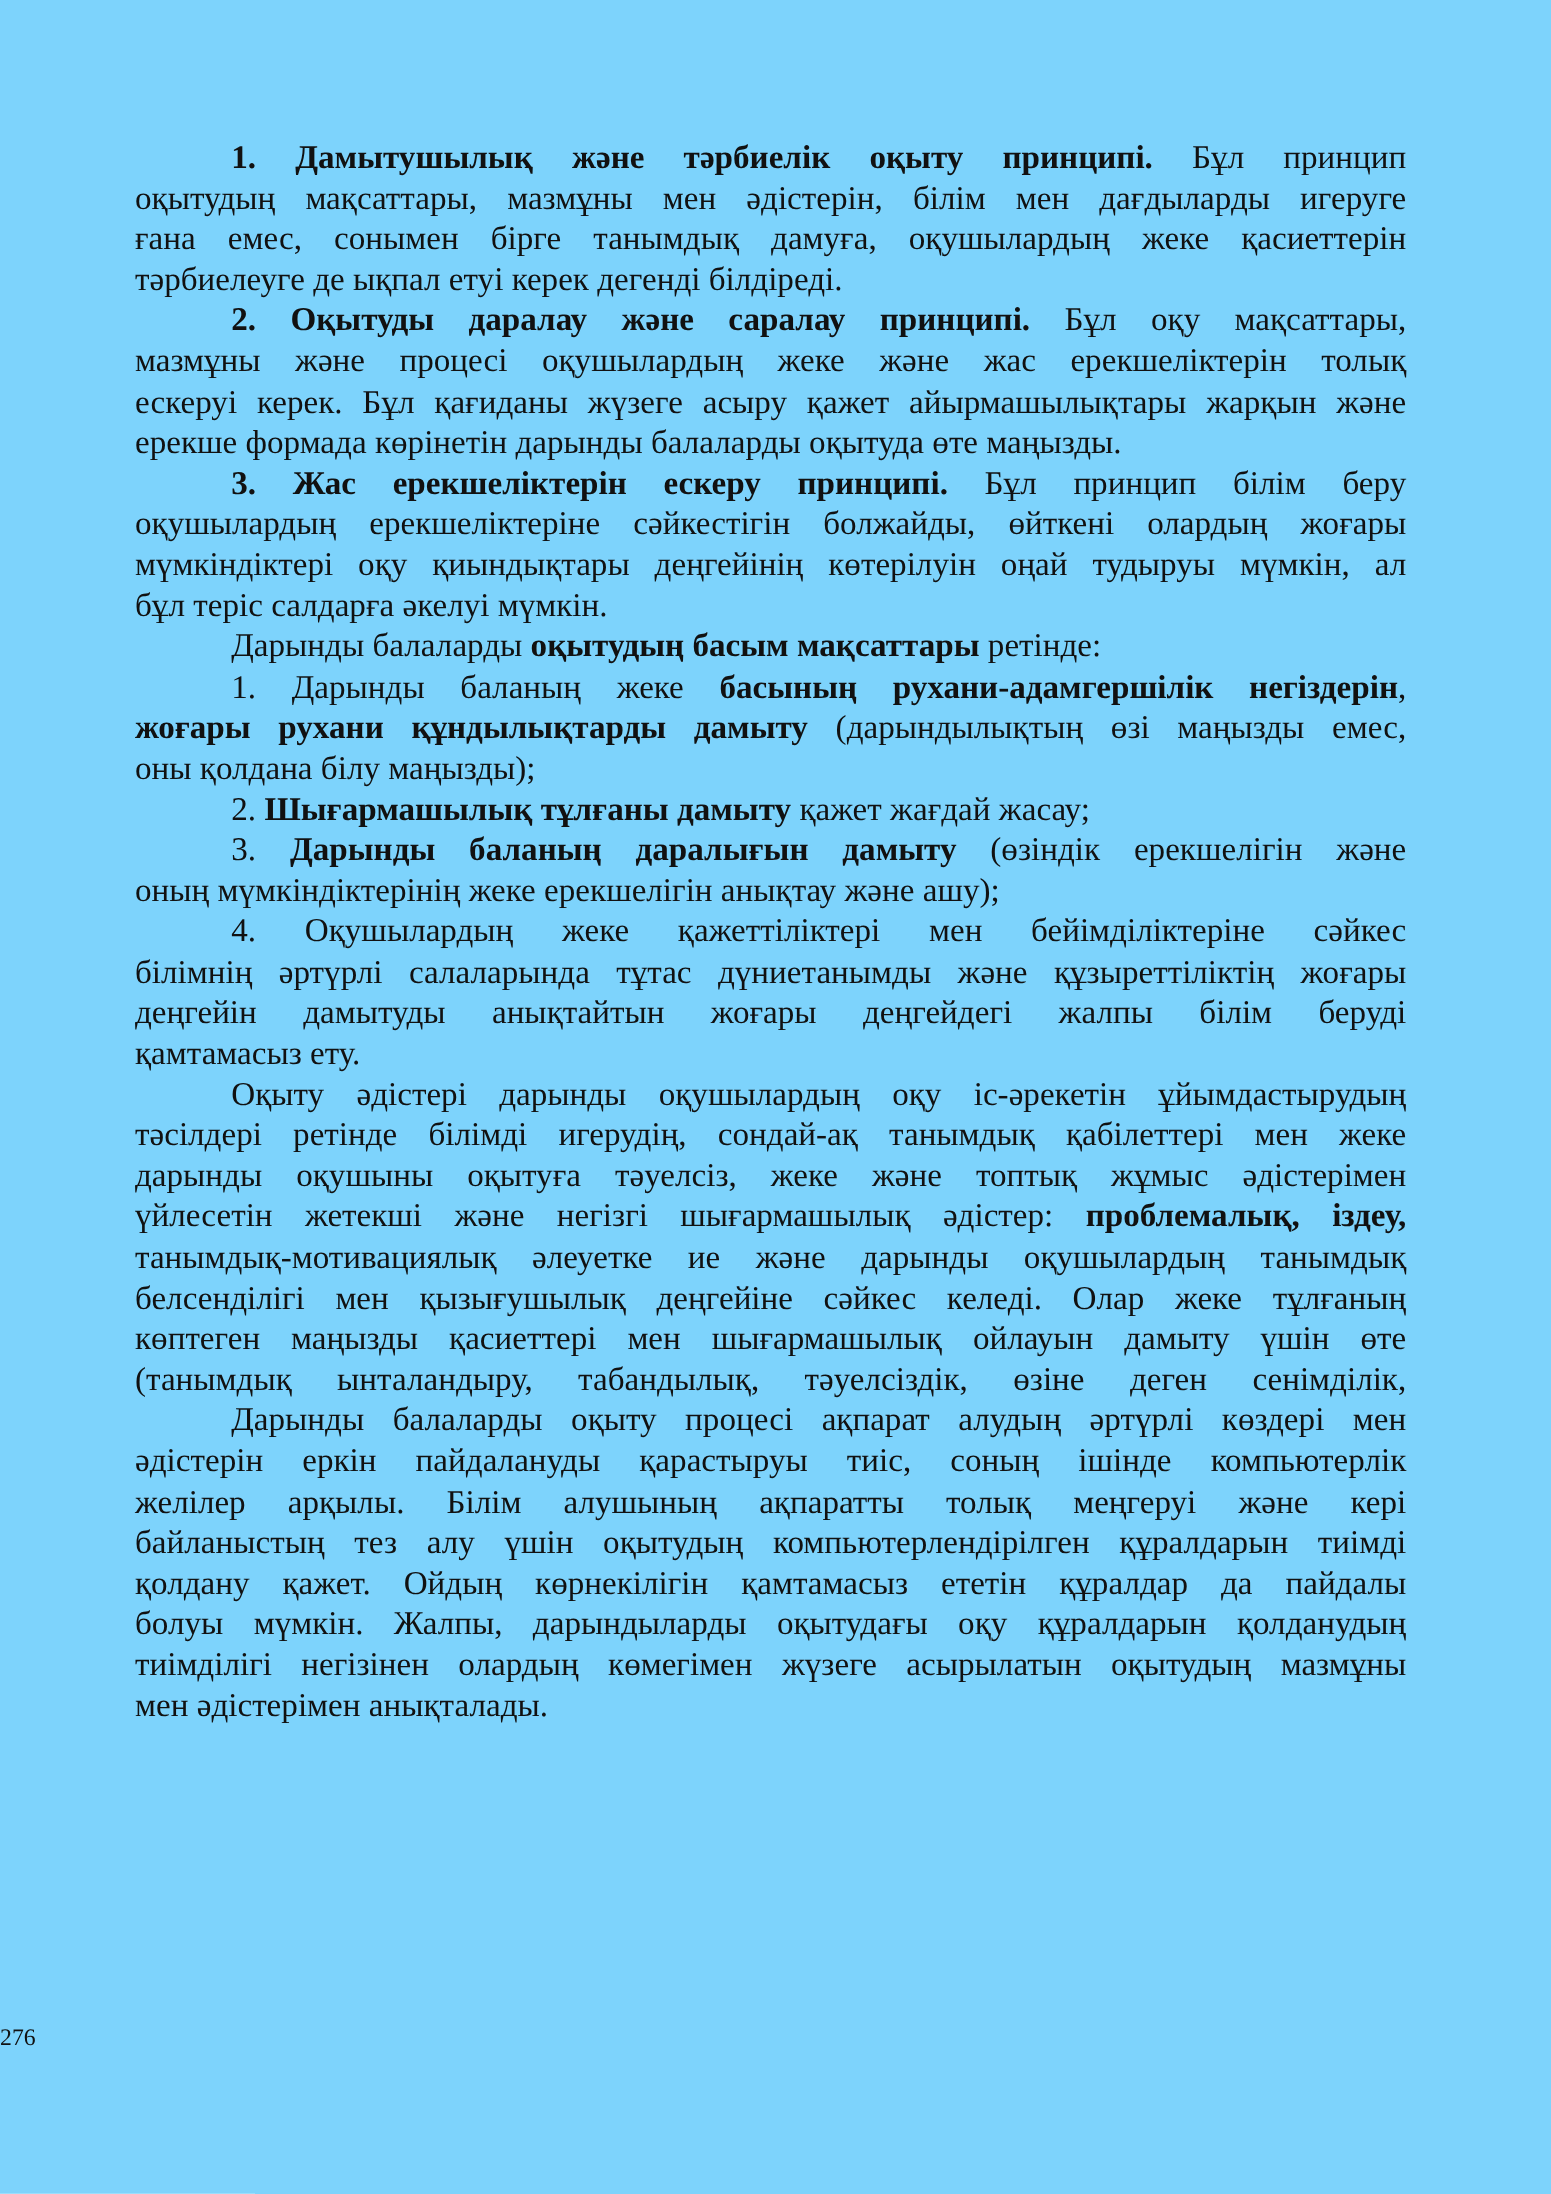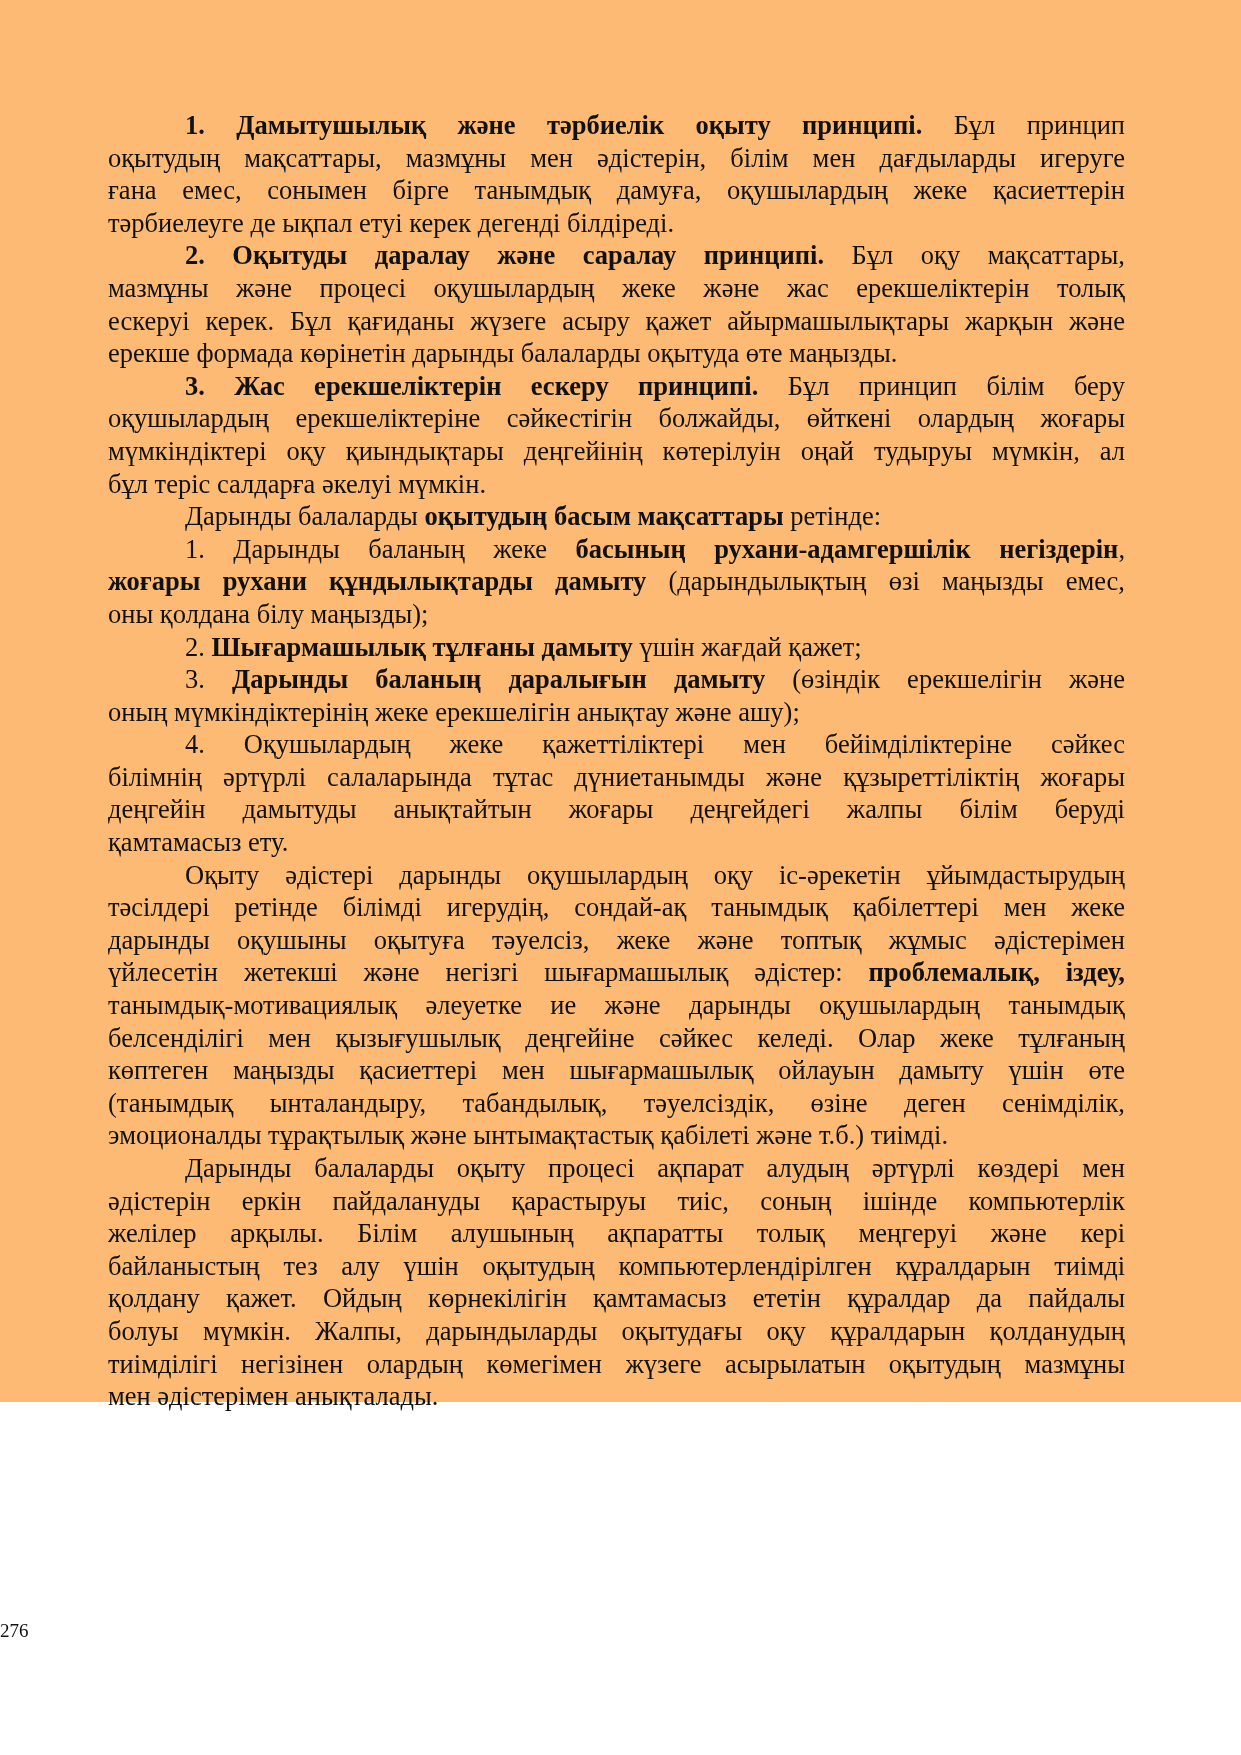--- a/index.html
+++ b/index.html
@@ -1,18 +1,18 @@
 <!DOCTYPE html>
 <html><head>
 <meta charset="utf-8">
 <style>
   html, body { margin: 0; padding: 0; background: #ffffff; }
   body { width: 1241px; height: 1755px; position: relative; overflow: hidden; }
   .page {
-    position: absolute; left: 0; top: 0; width: 1241px; height: 1402px; background: #fdba74;
+    position: absolute; left: 0; top: 0; width: 1241px; height: 1755px; background: #7dd3fc;
   }
   .text-block {
     position: absolute; left: 108px; top: 109px; width: 1017px;
     font-family: "Liberation Serif", "DejaVu Serif", serif;
     font-size: 26.5px; color: #111111; line-height: 32.6px;
   }
   .line {
     display: block; white-space: nowrap; text-align: justify; text-align-last: justify;
     height: 32.6px; overflow: visible;
   }
@@ -49,42 +49,41 @@
       </div>
       <div>
         <span class="line indent last"><span>Дарынды балаларды </span><b>оқытудың басым мақсаттары</b><span> ретінде:</span></span>
       </div>
       <div>
         <span class="line indent"><span>1. Дарынды баланың жеке </span><b>басының рухани-адамгершілік негіздерін</b><span>,</span></span>
         <span class="line"><b>жоғары рухани құндылықтарды дамыту</b><span> (дарындылықтың өзі маңызды емес,</span></span>
         <span class="line last"><span>оны қолдана білу маңызды);</span></span>
       </div>
       <div>
-        <span class="line indent last"><span>2. </span><b>Шығармашылық тұлғаны дамыту</b><span> үшін жағдай қажет;</span></span>
+        <span class="line indent last"><span>2. </span><b>Шығармашылық тұлғаны дамыту</b><span> қажет жағдай жасау;</span></span>
       </div>
       <div>
         <span class="line indent"><span>3. </span><b>Дарынды баланың даралығын дамыту</b><span> (өзіндік ерекшелігін және</span></span>
         <span class="line last"><span>оның мүмкіндіктерінің жеке ерекшелігін анықтау және ашу);</span></span>
       </div>
       <div>
         <span class="line indent"><span>4. Оқушылардың жеке қажеттіліктері мен бейімділіктеріне сәйкес</span></span>
         <span class="line"><span>білімнің әртүрлі салаларында тұтас дүниетанымды және құзыреттіліктің жоғары</span></span>
         <span class="line"><span>деңгейін дамытуды анықтайтын жоғары деңгейдегі жалпы білім беруді</span></span>
         <span class="line last"><span>қамтамасыз ету.</span></span>
       </div>
       <div>
         <span class="line indent"><span>Оқыту әдістері дарынды оқушылардың оқу іс-әрекетін ұйымдастырудың</span></span>
         <span class="line"><span>тәсілдері ретінде білімді игерудің, сондай-ақ танымдық қабілеттері мен жеке</span></span>
         <span class="line"><span>дарынды оқушыны оқытуға тәуелсіз, жеке және топтық жұмыс әдістерімен</span></span>
         <span class="line"><span>үйлесетін жетекші және негізгі шығармашылық әдістер: </span><b>проблемалық, іздеу,</b></span>
         <span class="line"><span>танымдық-мотивациялық әлеуетке ие және дарынды оқушылардың танымдық</span></span>
         <span class="line"><span>белсенділігі мен қызығушылық деңгейіне сәйкес келеді. Олар жеке тұлғаның</span></span>
         <span class="line"><span>көптеген маңызды қасиеттері мен шығармашылық ойлауын дамыту үшін өте</span></span>
         <span class="line"><span>(танымдық ынталандыру, табандылық, тәуелсіздік, өзіне деген сенімділік,</span></span>
-        <span class="line last"><span>эмоционалды тұрақтылық және ынтымақтастық қабілеті және т.б.) тиімді.</span></span>
       </div>
       <div>
         <span class="line indent"><span>Дарынды балаларды оқыту процесі ақпарат алудың әртүрлі көздері мен</span></span>
         <span class="line"><span>әдістерін еркін пайдалануды қарастыруы тиіс, соның ішінде компьютерлік</span></span>
         <span class="line"><span>желілер арқылы. Білім алушының ақпаратты толық меңгеруі және кері</span></span>
         <span class="line"><span>байланыстың тез алу үшін оқытудың компьютерлендірілген құралдарын тиімді</span></span>
         <span class="line"><span>қолдану қажет. Ойдың көрнекілігін қамтамасыз ететін құралдар да пайдалы</span></span>
         <span class="line"><span>болуы мүмкін. Жалпы, дарындыларды оқытудағы оқу құралдарын қолданудың</span></span>
         <span class="line"><span>тиімділігі негізінен олардың көмегімен жүзеге асырылатын оқытудың мазмұны</span></span>
         <span class="line last"><span>мен әдістерімен анықталады.</span></span>

